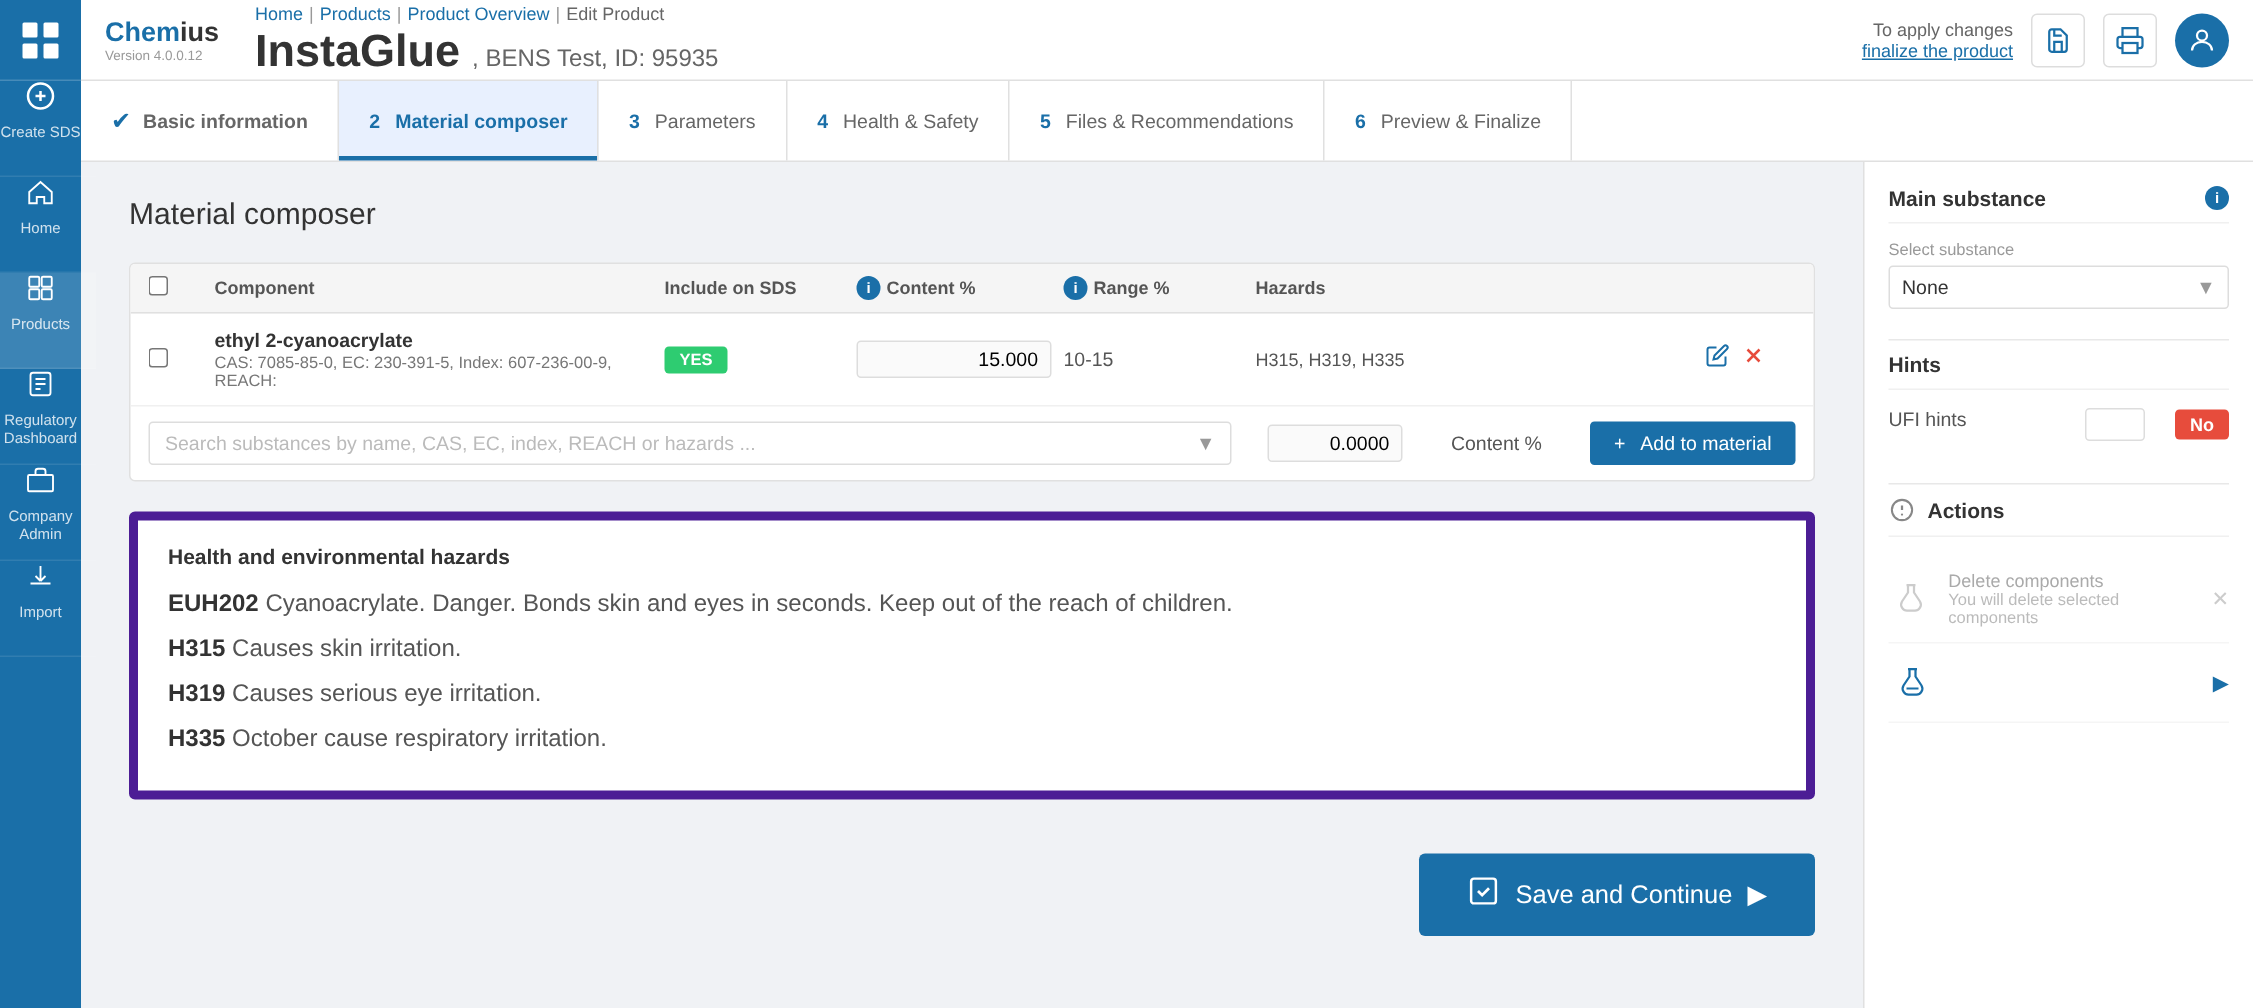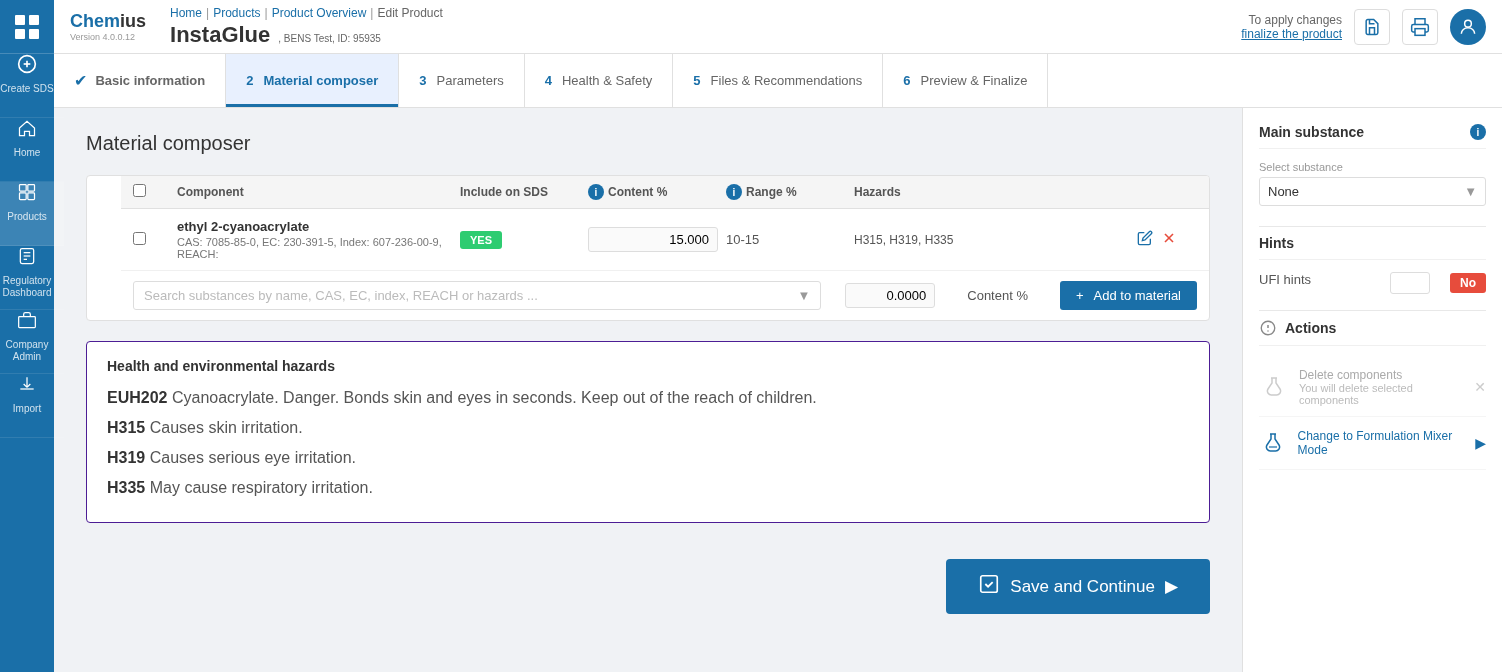--- a/index.html
+++ b/index.html
@@ -69,25 +69,25 @@
       margin-right: 8px;
     }
     .logo-text {
       font-size: 18px;
       font-weight: bold;
       color: #333;
     }
     .logo-text span { color: #1a6fa8; }
     .logo-version { font-size: 9px; color: #999; }
     .product-title {
-      font-size: 22px;
+      font-size: 30px;
       font-weight: bold;
       color: #333;
     }
-    .product-subtitle { font-size: 10px; color: #666; margin-left: 4px; }
+    .product-subtitle { font-size: 16px; color: #666; margin-left: 4px; }
     .breadcrumb {
       display: flex;
       align-items: center;
       gap: 4px;
       font-size: 12px;
       color: #1a6fa8;
       flex: 1;
     }
     .breadcrumb-sep { color: #999; }
     .breadcrumb-current { color: #666; }
@@ -191,21 +191,20 @@
       margin-bottom: 20px;
     }
 
     
     .table-container {
       background: white;
       border-radius: 4px;
       border: 1px solid #e0e0e0;
       overflow: hidden;
       margin-bottom: 20px;
-      padding-left: 34px;
     }
     .table-header {
       display: grid;
       grid-template-columns: 36px 1fr 120px 130px 120px 1fr 60px;
       background: #f5f5f5;
       border-bottom: 1px solid #e0e0e0;
       padding: 8px 12px;
       font-weight: bold;
       font-size: 12px;
       color: #555;
@@ -295,21 +294,21 @@
       display: flex;
       align-items: center;
       gap: 6px;
       white-space: nowrap;
     }
 
     
     .hazards-section {
       background: white;
       border-radius: 4px;
-      border: 1px solid #4c1d95;
+      border: 6px solid #4c1d95;
       padding: 16px 20px;
       margin-bottom: 20px;
     }
     .hazards-title {
       font-size: 14px;
       font-weight: bold;
       color: #333;
       margin-bottom: 12px;
     }
     .hazard-line { font-size: 16px; color: #555; margin-bottom: 6px; line-height: 1.5; }
@@ -363,21 +362,21 @@
       padding: 6px 8px;
       font-size: 13px;
       color: #333;
       background: white;
       display: flex;
       align-items: center;
       justify-content: space-between;
       cursor: pointer;
     }
 
-    .hints-section { margin-bottom: 16px; }
+    .hints-section { margin-bottom: 28px; }
     .hints-row {
       display: flex;
       justify-content: space-between;
       margin-bottom: 8px;
     }
     .hints-label { font-size: 13px; color: #555; }
     .no-badge {
       background: #e74c3c;
       color: white;
       padding: 3px 10px;
@@ -663,21 +662,21 @@
         <div class="hazard-line">
           <span class="hazard-code">H315</span>
           <span> Causes skin irritation.</span>
         </div>
         <div class="hazard-line">
           <span class="hazard-code">H319</span>
           <span> Causes serious eye irritation.</span>
         </div>
         <div class="hazard-line">
           <span class="hazard-code">H335</span>
-          <span> May cause respiratory irritation.</span>
+          <span> October cause respiratory irritation.</span>
         </div>
       </div>
 
       <div class="save-area">
         <button class="save-btn">
           <span>
             <svg width="22" height="22" fill="none" viewBox="0 0 24 24">
                 <rect x="3" y="3" width="18" height="18" rx="2" stroke="white" stroke-width="1.8"></rect>
                 <path d="M8 12l3 3 5-5" stroke="white" stroke-width="2"></path>
               </svg>
@@ -742,21 +741,18 @@
           <span class="action-x">✕</span>
         </div>
 
         <div class="action-item">
           <div class="action-item-icon">
             <svg width="24" height="24" fill="none" viewBox="0 0 24 24">
                 <path d="M9 3h6M10 3v5L6 14a4 4 0 0 0 4 6h4a4 4 0 0 0 4-6l-4-6V3" stroke="#1a6fa8" stroke-width="1.5"></path>
                 <path d="M8 16h8" stroke="#1a6fa8" stroke-width="1.2"></path>
               </svg>
           </div>
-          <div class="action-item-text enabled">
-            <div class="action-title">Change to Formulation Mixer Mode</div>
-          </div>
           <span class="action-arrow">▶</span>
         </div>
       </div>
     </div>
   </div>
 </div>
 
 </body></html>

